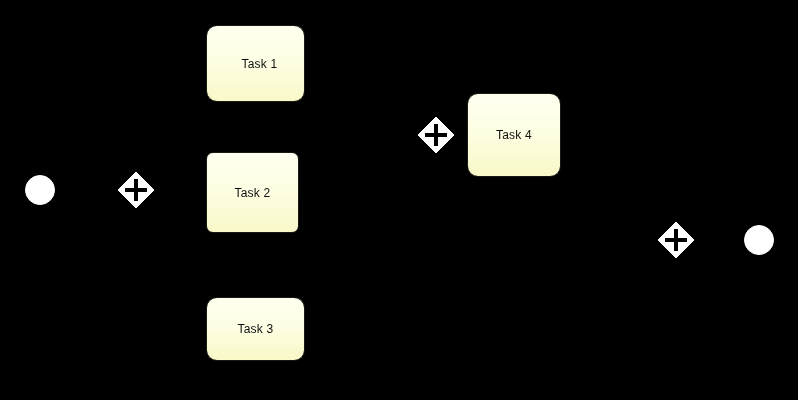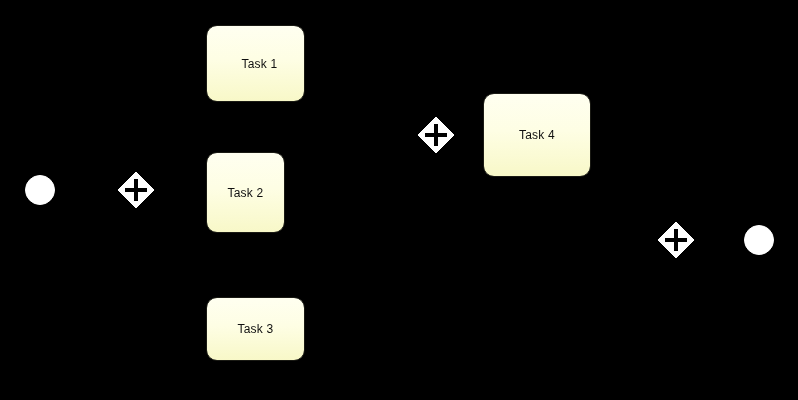--- a/index.html
+++ b/index.html
@@ -121,36 +121,36 @@
     <svg width="38" height="38" viewBox="0 0 38 38">
       <polygon points="19,1 37,19 19,37 1,19" fill="#FFFFFF" stroke="#FFFFFF" stroke-width="1"></polygon>
       <path d="M 19 8 L 19 30 M 8 19 L 30 19" stroke="#000000" stroke-width="4" stroke-linecap="butt"></path>
     </svg>
   </div>
 
   <div class="node task" id="n-task1" style="left: 206px; top: 25px; width: 99px; height: 77px; padding-left: 8px;">
     <span class="task-label">Task 1</span>
   </div>
 
-  <div class="node task" id="n-task2" style="left: 206px; top: 152px; width: 79px; height: 81px;">
+  <div class="node task" id="n-task2" style="left: 206px; top: 152px; width: 93px; height: 81px; border-radius: 7px;">
     <span class="task-label">Task 2</span>
   </div>
 
   <div class="node task" id="n-task3" style="left: 206px; top: 297px; width: 99px; height: 64px;">
     <span class="task-label">Task 3</span>
   </div>
 
   <div class="node gateway" id="n-gw-mid" style="left: 417px; top: 116px; width: 38px; height: 38px;">
     <svg width="38" height="38" viewBox="0 0 38 38">
       <polygon points="19,1 37,19 19,37 1,19" fill="#FFFFFF" stroke="#FFFFFF" stroke-width="1"></polygon>
       <path d="M 19 8 L 19 30 M 8 19 L 30 19" stroke="#000000" stroke-width="4" stroke-linecap="butt"></path>
     </svg>
   </div>
 
-  <div class="node task" id="n-task4" style="left: 483px; top: 93px; width: 108px; height: 84px;">
+  <div class="node task" id="n-task4" style="left: 467px; top: 93px; width: 94px; height: 84px;">
     <span class="task-label">Task 4</span>
   </div>
 
   <div class="node gateway" id="n-gw-join" style="left: 657px; top: 221px; width: 38px; height: 38px;">
     <svg width="38" height="38" viewBox="0 0 38 38">
       <polygon points="19,1 37,19 19,37 1,19" fill="#FFFFFF" stroke="#FFFFFF" stroke-width="1"></polygon>
       <path d="M 19 8 L 19 30 M 8 19 L 30 19" stroke="#000000" stroke-width="4" stroke-linecap="butt"></path>
     </svg>
   </div>
 

